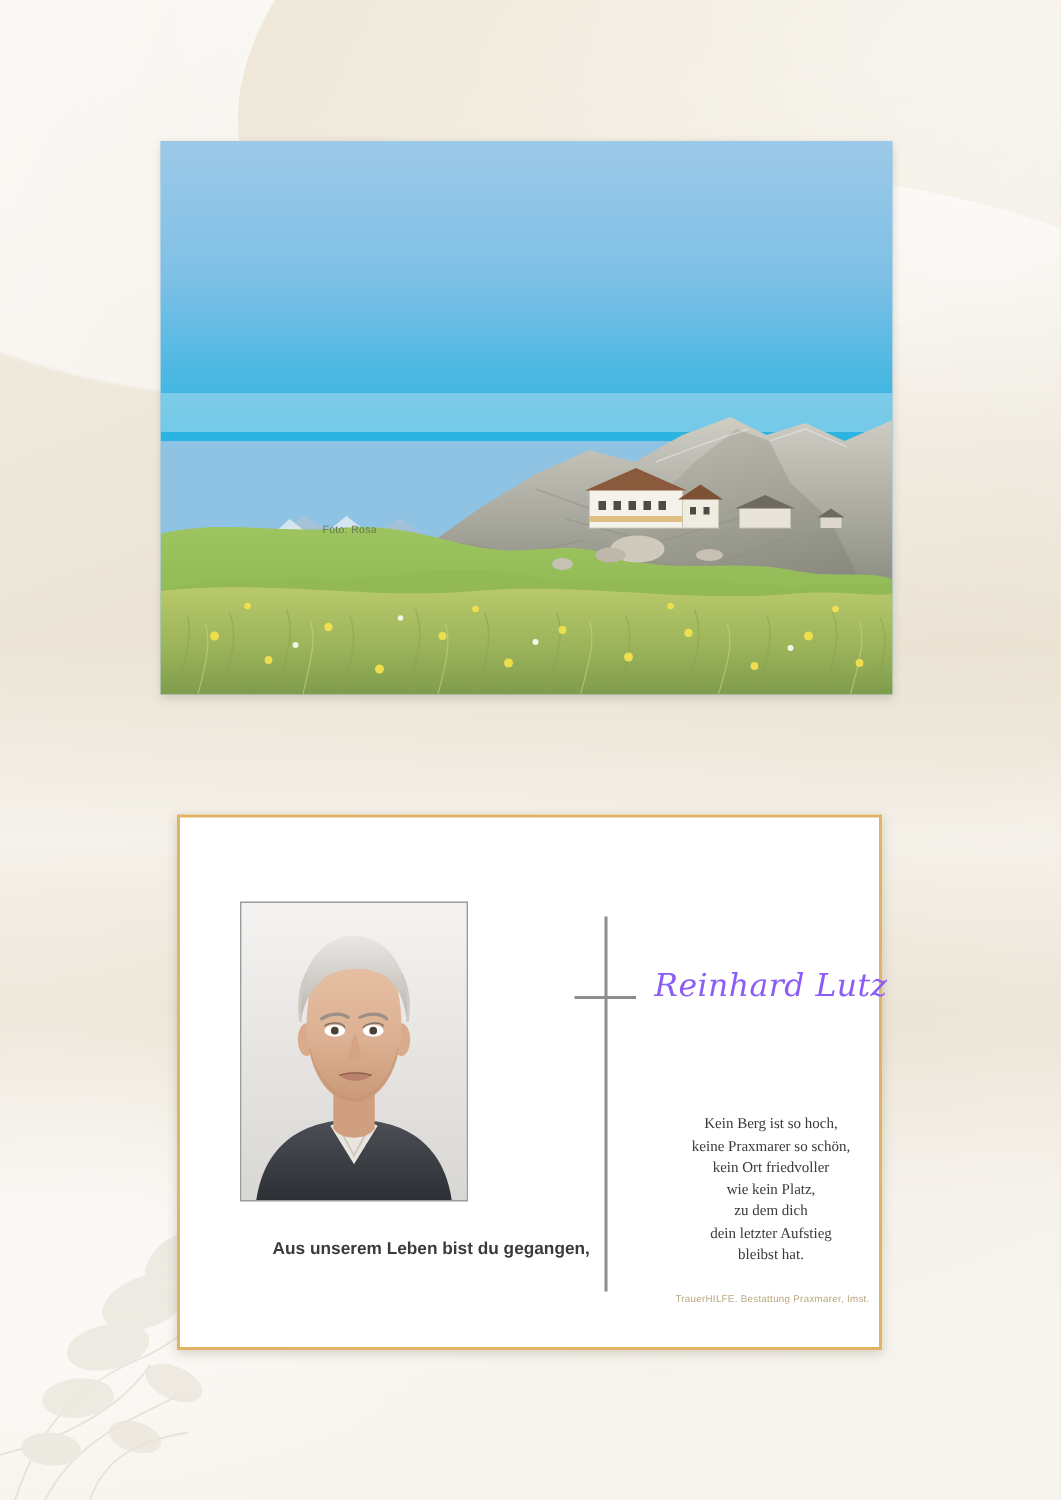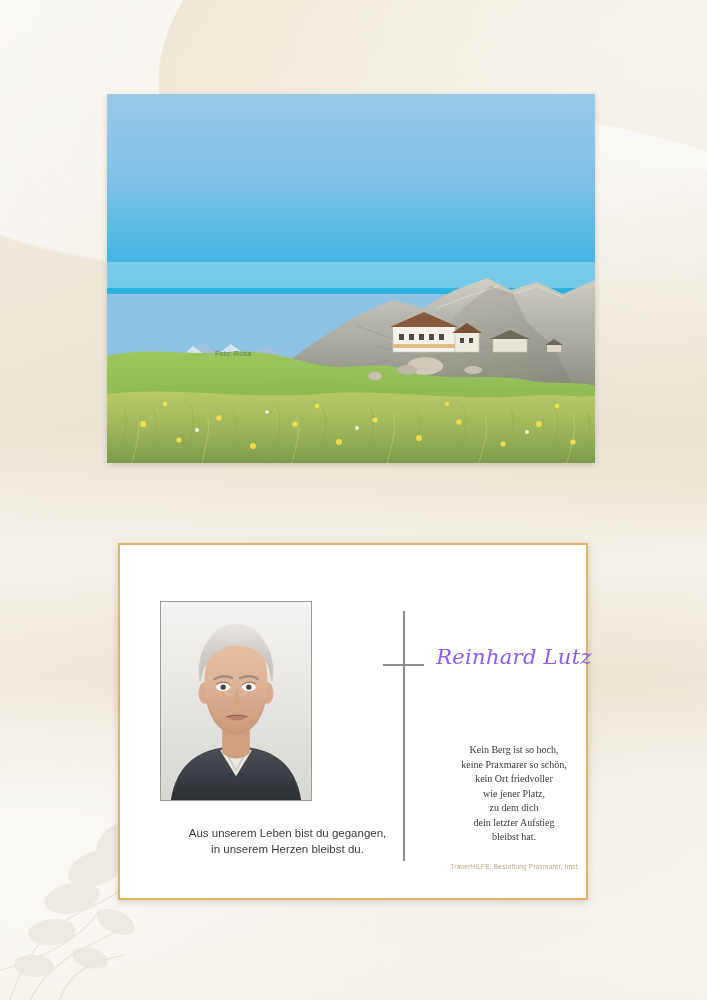--- a/index.html
+++ b/index.html
@@ -137,20 +137,21 @@
   .left-verse {
     position: absolute;
     left: 10px;
     top: 280px;
     width: 315px;
     text-align: center;
     font-size: 11.5px;
     line-height: 16px;
     color: #3b3b3b;
     font-family: "Liberation Sans", sans-serif;
+    font-weight: bold;
   }
 
   
   .cross {
     position: absolute;
     left: 255px;
     top: 66px;
     width: 60px;
     height: 320px;
   }
@@ -464,38 +465,37 @@
         <path d="M66 116 C 72 113, 82 113, 88 116 C 82 121, 72 121, 66 116 Z" fill="#b9806b"></path>
         <path d="M66 116 C 73 114, 81 114, 88 116" stroke="#8e5f4e" stroke-width="0.9" fill="none"></path>
 
         <path d="M46 98 C 50 116, 60 130, 76 133" stroke="#c08f6f" stroke-width="1" fill="none" opacity="0.5"></path>
         <path d="M106 98 C 102 116, 92 130, 76 133" stroke="#c08f6f" stroke-width="1" fill="none" opacity="0.5"></path>
       </svg>
     </div>
 
     <div class="left-verse">
       <div>Aus unserem Leben bist du gegangen,</div>
-      <div>in unserem Herzen bleibst du.</div>
     </div>
 
     <div class="cross">
       <div class="cross-v"></div>
       <div class="cross-h"></div>
     </div>
 
     <div class="right-col">
 
       <div class="name">Reinhard Lutz</div>
 
 
       <div class="poem">
         <div>Kein Berg ist so hoch,</div>
         <div>keine Praxmarer so schön,</div>
         <div>kein Ort friedvoller</div>
-        <div>wie jener Platz,</div>
+        <div>wie kein Platz,</div>
         <div>zu dem dich</div>
         <div>dein letzter Aufstieg</div>
         <div>bleibst hat.</div>
       </div>
 
       <div class="footer-credit">TrauerHILFE. Bestattung Praxmarer, Imst.</div>
     </div>
 
   </div>
 </div>

